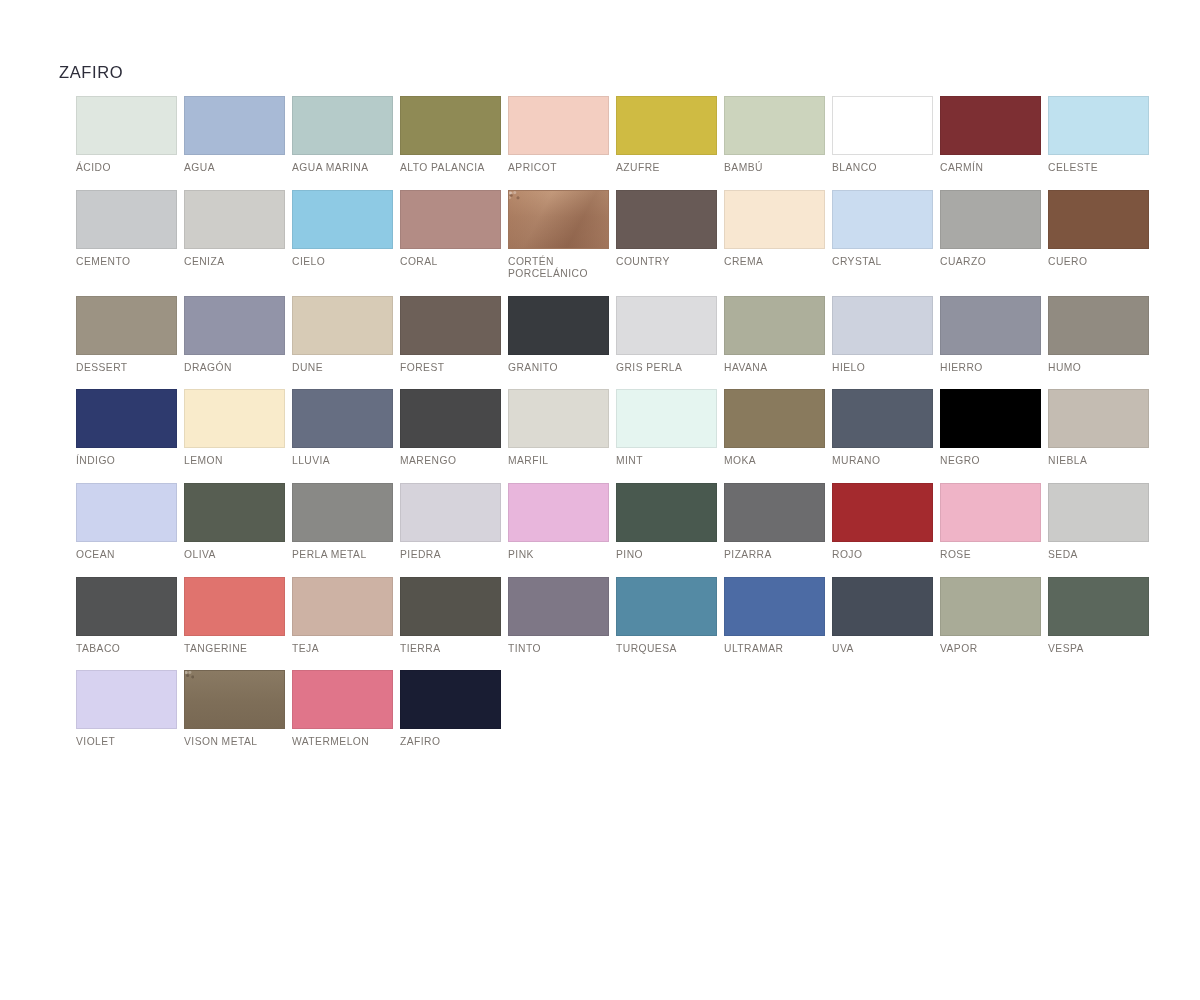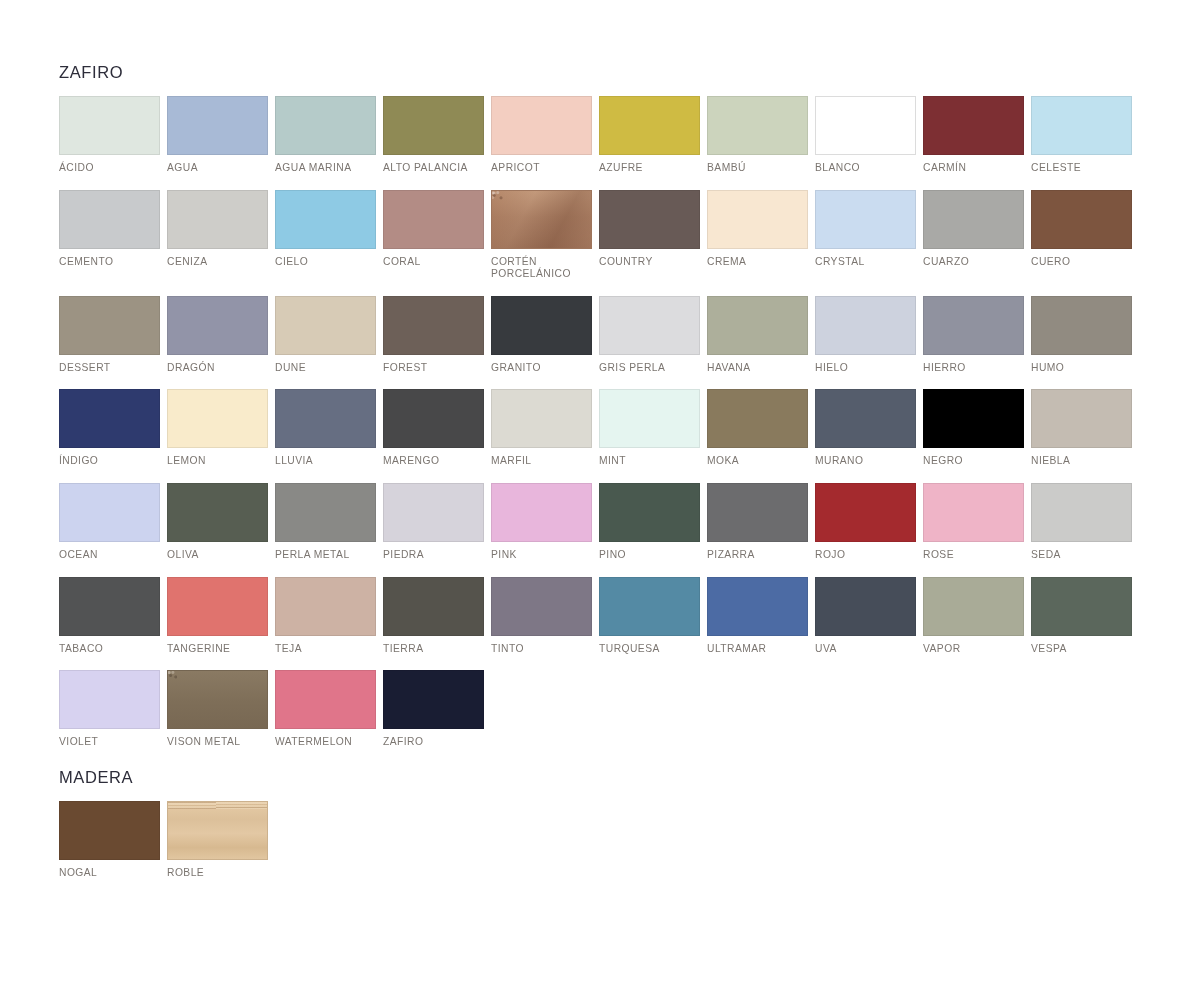--- a/index.html
+++ b/index.html
@@ -38,20 +38,21 @@
     white-space: nowrap;
   }
 
   .section + .section { margin-top: 18px; }
 
   .swatch-grid {
     display: grid;
     grid-template-columns: repeat(10, 101px);
     column-gap: 7px;
     row-gap: 15px;
+    margin-left: 17px;
   }
 
   .swatch-cell {
     width: 101px;
   }
 
   .swatch-chip {
     width: 101px;
     height: 59px;
     border: 1px solid rgba(0,0,0,0.075);
@@ -383,28 +384,15 @@
             <div class="swatch-chip" style="background-color: rgb(224, 117, 138);"></div>
             <div class="swatch-label">WATERMELON</div>
           </div>
           <div class="swatch-cell">
             <div class="swatch-chip" style="background-color: rgb(25, 29, 51);"></div>
             <div class="swatch-label">ZAFIRO</div>
           </div>
         </div>
     </div>
 
-    <div class="section">
-      <div class="section-heading">MADERA</div>
-      <div class="swatch-grid">
-          <div class="swatch-cell">
-            <div class="swatch-chip tex-wood-nogal" style="background-color: rgb(106, 74, 49);"></div>
-            <div class="swatch-label">NOGAL</div>
-          </div>
-          <div class="swatch-cell">
-            <div class="swatch-chip tex-wood-roble" style="background-color: rgb(221, 192, 153);"></div>
-            <div class="swatch-label">ROBLE</div>
-          </div>
-        </div>
-    </div>
 
   </div>
 </div>
 
 </body></html>

